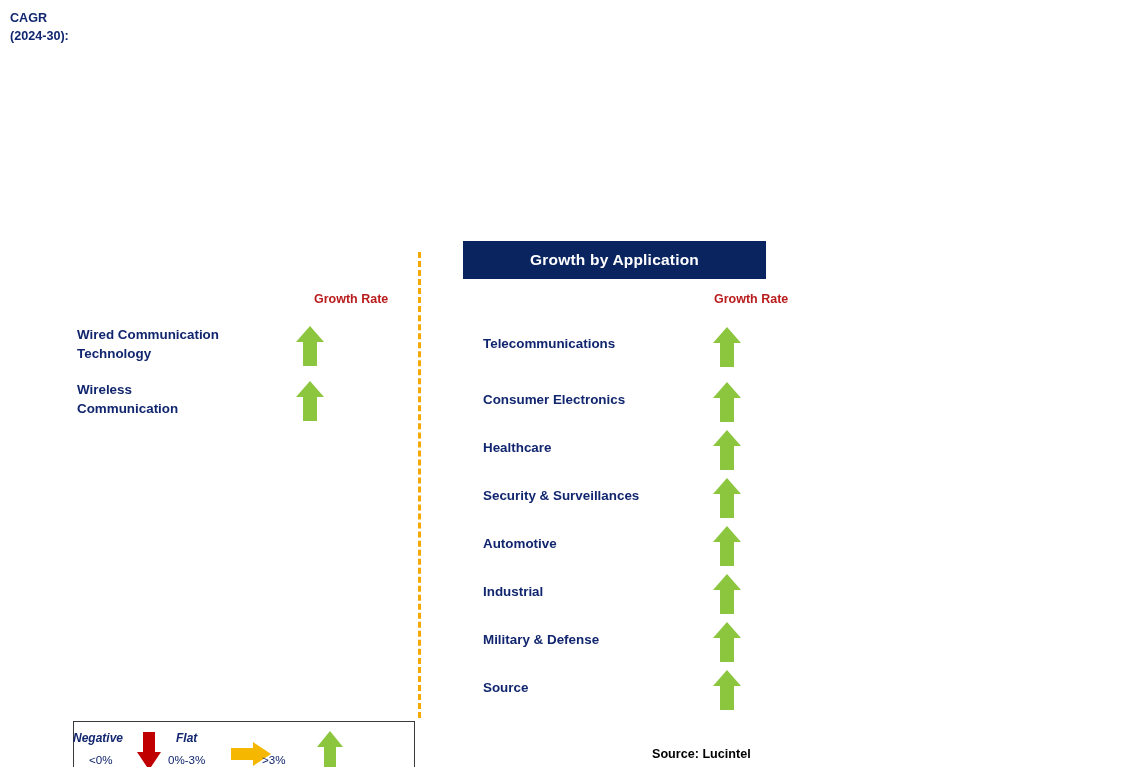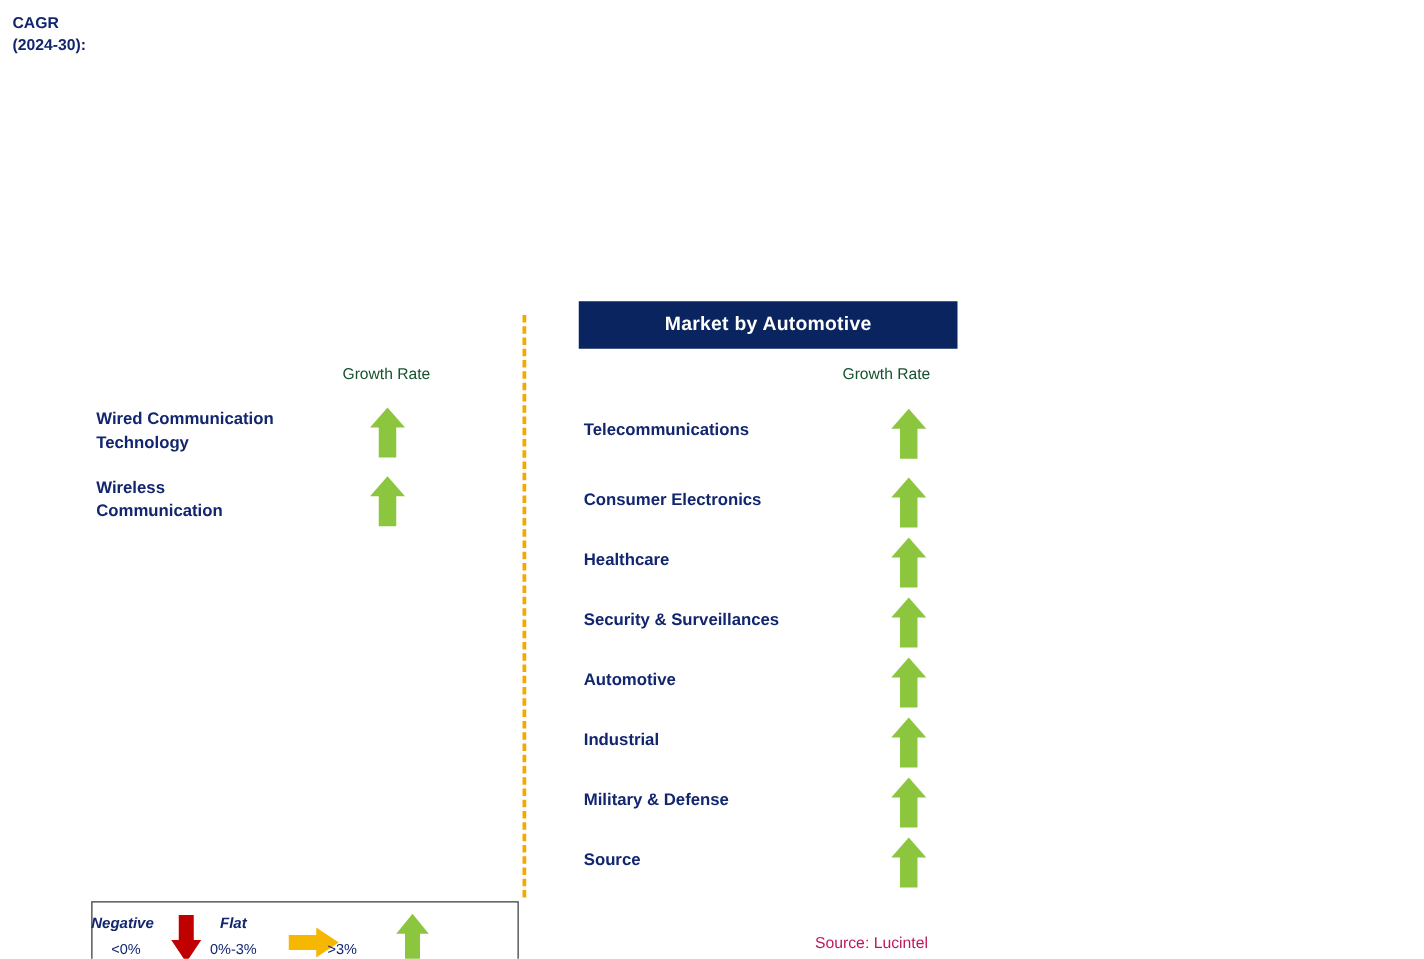--- a/index.html
+++ b/index.html
@@ -34,23 +34,24 @@
     justify-content: center;
     text-align: center;
   }
   #header-type  { left: 73px;  top: 241px; width: 298px; height: 38px; }
   #header-app   { left: 463px; top: 241px; width: 303px; height: 38px; }
 
   
   .growth-rate-label {
     position: absolute;
     font-size: 12.5px;
-    font-weight: normal;
-    color: #14532d;
+    font-weight: bold;
+    color: #b91c1c;
     white-space: nowrap;
+    margin-left: 40px;
   }
   #growth-label-type { left: 274px; top: 292px; }
   #growth-label-app  { left: 674px; top: 292px; }
 
   
   #divider {
     position: absolute;
     left: 418px;
     top: 252px;
     width: 0;
@@ -74,21 +75,21 @@
 
   
   #type-rows { position: absolute; left: 77px; top: 325px; width: 300px; }
   #type-rows .row { left: 0; width: 300px; }
   #type-rows .row-label { position: absolute; left: 0; top: 0; width: 215px; }
   #type-rows .arrow-cell { position: absolute; left: 218px; top: 0; }
 
   
   #app-rows { position: absolute; left: 467px; top: 325px; width: 300px; }
   #app-rows .row { left: 0; width: 300px; }
-  #app-rows .row-label { position: absolute; left: 0; top: 0; width: 235px; }
+  #app-rows .row-label { position: absolute; left: 16px; top: 0; width: 235px; }
   #app-rows .arrow-cell { position: absolute; left: 245px; top: 0; }
 
   
   .arrow-up   { display: block; }
   .arrow-down { display: block; }
   .arrow-right{ display: block; }
 
   
   #legend-box {
     position: absolute;
@@ -145,22 +146,22 @@
   #legend-growing .legend-range { left: 22px; top: 27px; }
   #legend-growing .legend-arrow { left: 76px; top: 4px; }
   #legend-growing { left: 240px; top: 726px; }
 
   
   #source-text {
     position: absolute;
     left: 652px;
     top: 747px;
     font-size: 12.6px;
-    font-weight: normal;
-    color: #be185d;
+    font-weight: bold;
+    color: #000000;
     white-space: nowrap;
   }
 </style>
 </head>
 <body>
 
 <div class="canvas">
 
 
   <div id="growth-label-type" class="growth-rate-label">Growth Rate</div>
@@ -184,21 +185,21 @@
         <svg class="arrow-up" width="30" height="42" viewBox="0 0 30 42">
           <polygon points="15,1 29,17 22,17 22,41 8,41 8,17 1,17" fill="#8CC63E"></polygon>
         </svg>
       </div>
     </div>
 
   </div>
 
   <div id="divider"></div>
 
-  <div id="header-app" class="panel-header">Market by Automotive</div>
+  <div id="header-app" class="panel-header">Growth by Application</div>
 
   <div id="growth-label-app" class="growth-rate-label">Growth Rate</div>
 
   <div id="app-rows">
 
     <div class="row" style="top:9px;">
       <div class="row-label">Telecommunications</div>
       <div class="arrow-cell" style="top:-8px;">
         <svg class="arrow-up" width="30" height="42" viewBox="0 0 30 42">
           <polygon points="15,1 29,17 22,17 22,41 8,41 8,17 1,17" fill="#8CC63E"></polygon>

